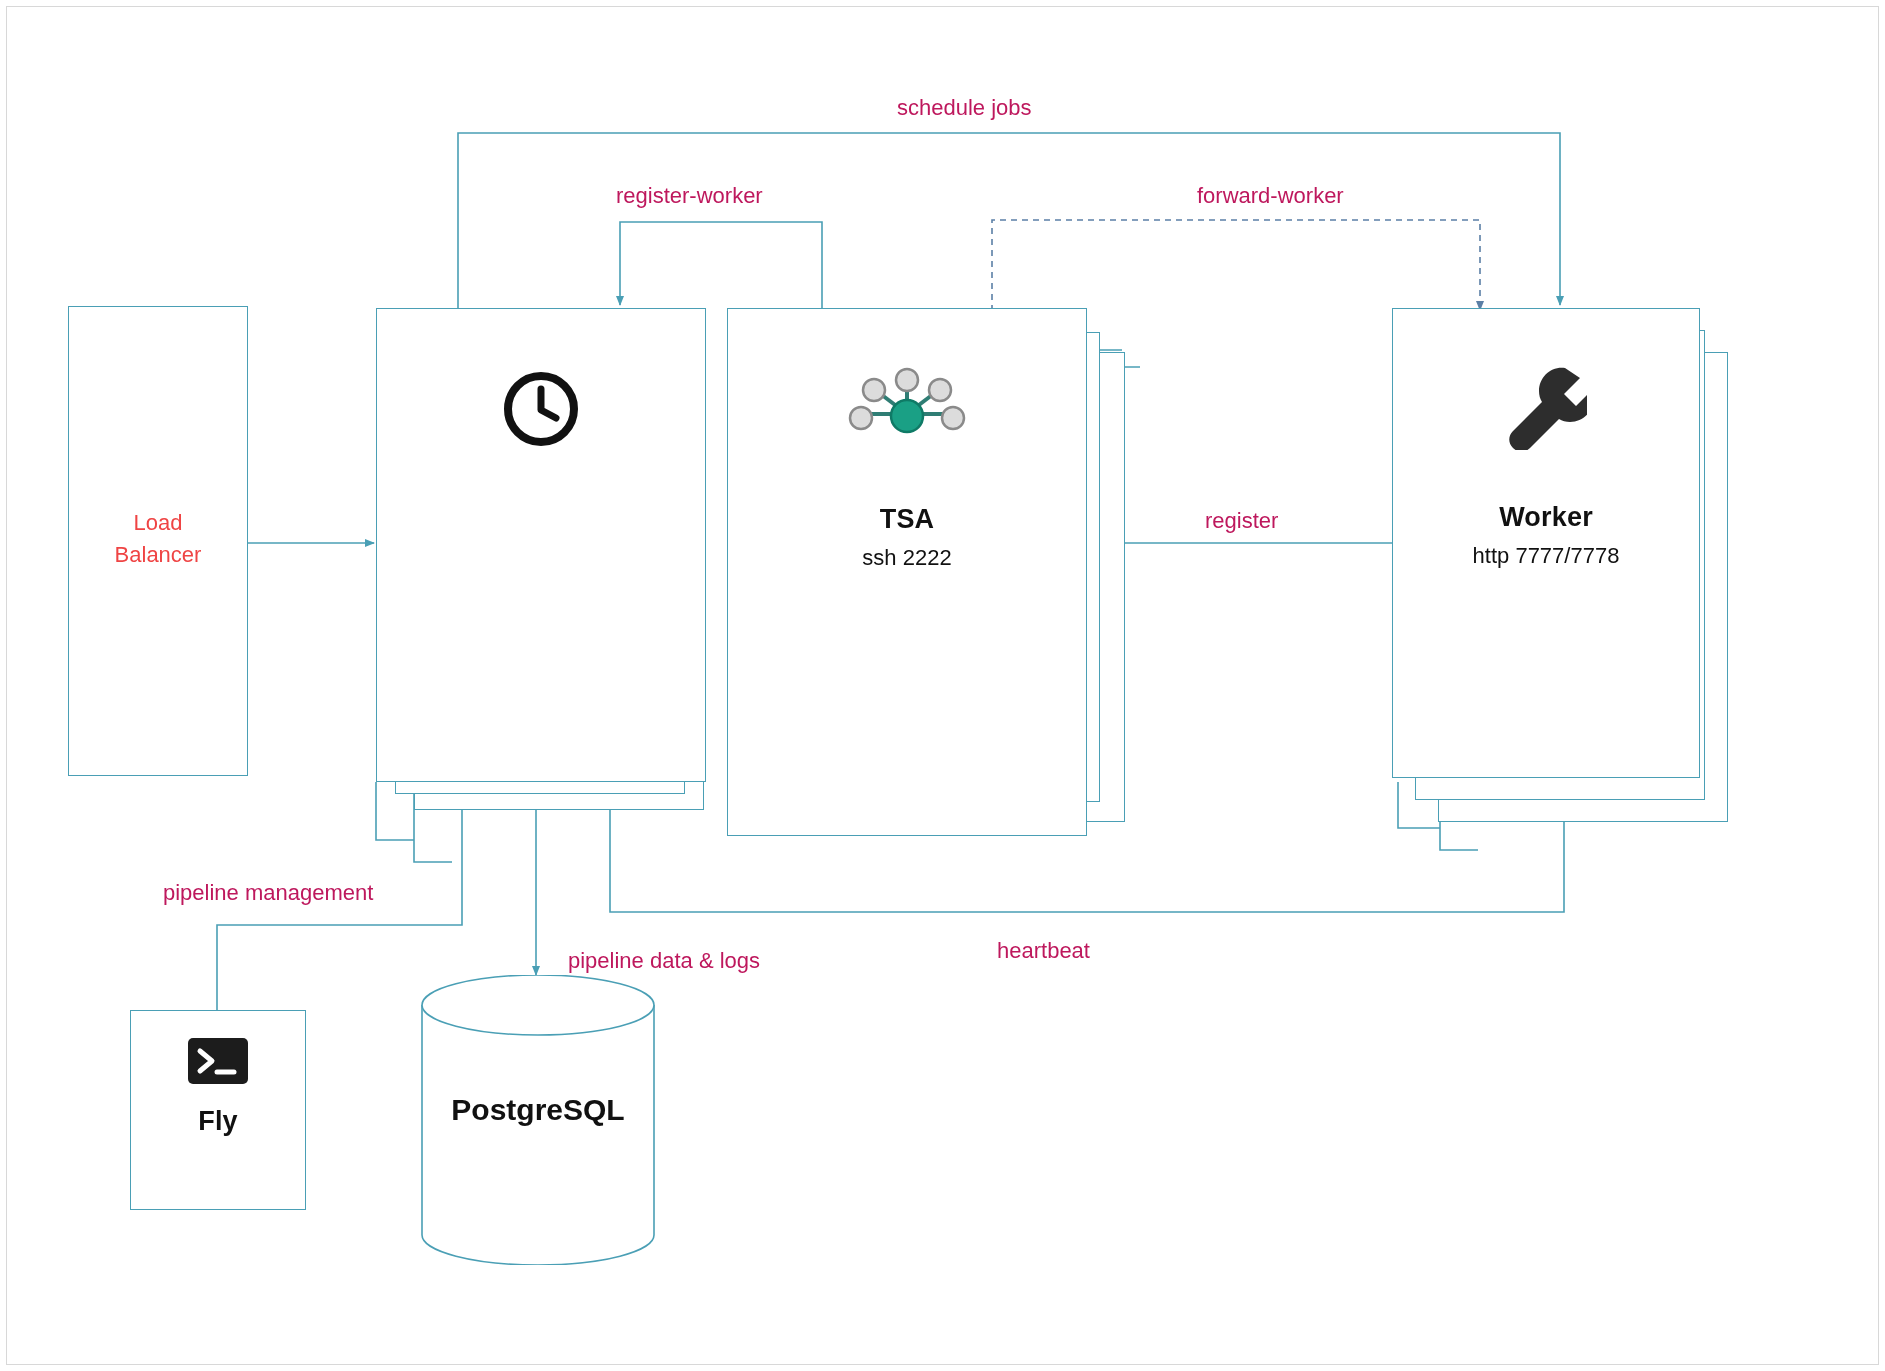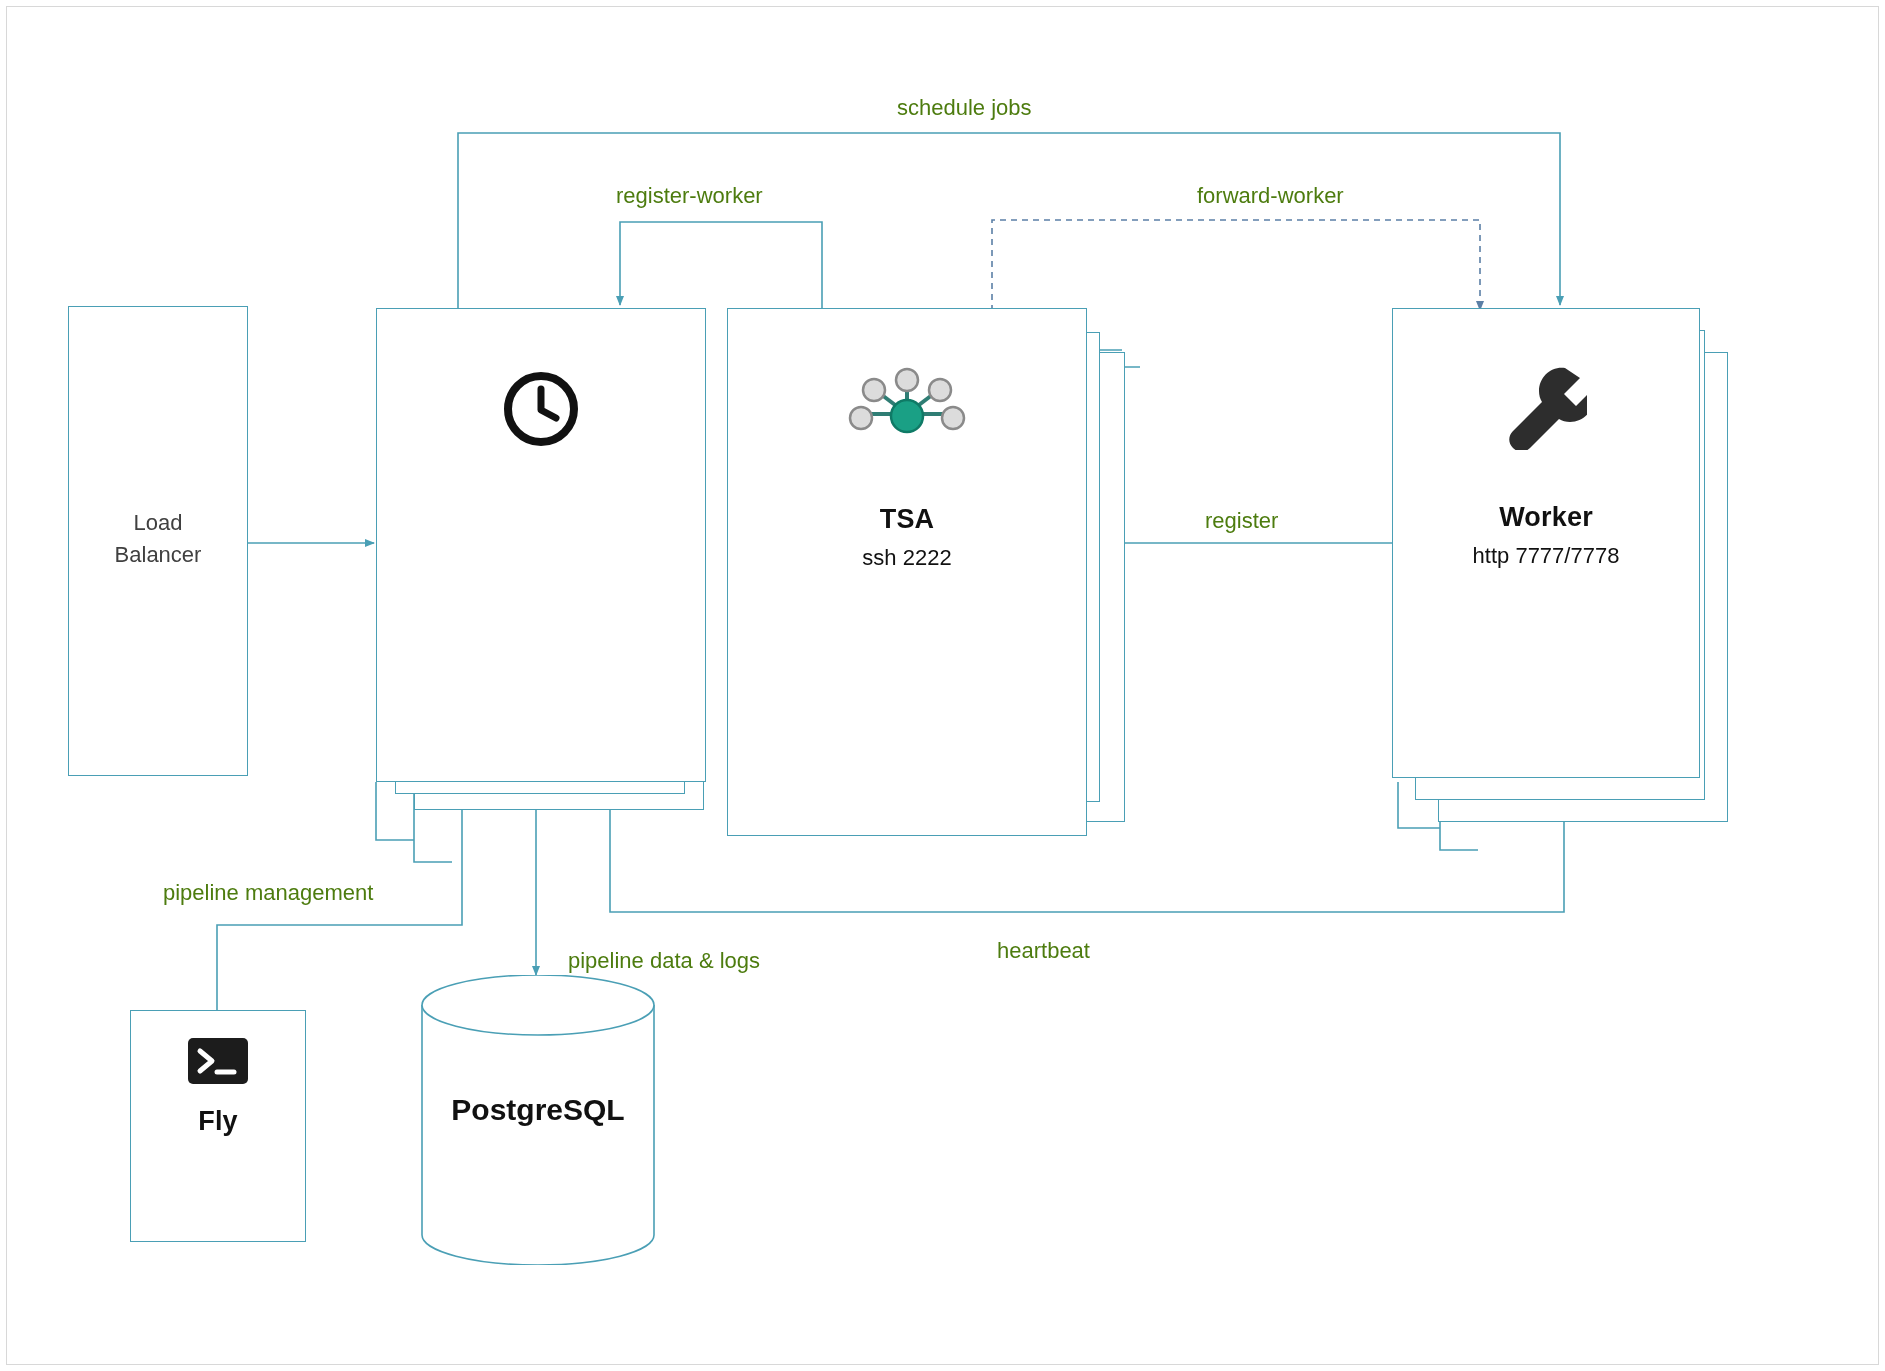--- a/index.html
+++ b/index.html
@@ -59,27 +59,27 @@
     color: #111111;
     letter-spacing: 0.2px;
   }
   .node-sub {
     font-size: 22px;
     color: #111111;
     margin-top: 10px;
   }
   .lb-label {
     font-size: 22px;
-    color: #404040;
+    color: #ef4444;
     line-height: 1.45;
   }
   .edge-label {
     position: absolute;
     font-size: 22px;
-    color: #4d7c0f;
+    color: #be185d;
     white-space: nowrap;
   }
   .icon-wrap {
     position: absolute;
     left: 0; right: 0;
     display: flex;
     justify-content: center;
   }
   .db-label {
     position: absolute;
@@ -193,21 +193,21 @@
       <svg width="82" height="86" viewBox="0 0 82 86">
         <path d="M60,4 C46,2 34,13 34,27 c0,4 1,8 3,11 L8,67 c-5,5 -5,12 0,17 c5,5 12,5 17,0 L54,55 c3,2 7,3 11,3 c14,0 25,-12 23,-26 l-1,-6 l-16,16 l-12,-12 l16,-16 z" fill="#2d2d2d"></path>
       </svg>
     </div>
     <div class="node-inner" style="top:193px;">
       <div class="node-title">Worker</div>
       <div class="node-sub">http 7777/7778</div>
     </div>
   </div>
 
-  <div class="node" style="left:130px; top:1010px; width:176px; height:232px;">
+  <div class="node" style="left:130px; top:1010px; width:176px; height:200px;">
     <div class="icon-wrap" style="top:26px;">
       <svg width="62" height="48" viewBox="0 0 62 48">
         <rect x="1" y="1" width="60" height="46" rx="5" fill="#1c1c1c"></rect>
         <path d="M13,14 L25,24 L13,34" fill="none" stroke="#ffffff" stroke-width="5" stroke-linecap="round" stroke-linejoin="round"></path>
         <path d="M30,35 L47,35" stroke="#ffffff" stroke-width="5" stroke-linecap="round"></path>
       </svg>
     </div>
     <div class="node-inner" style="top:95px;">
       <div class="node-title">Fly</div>
     </div>

